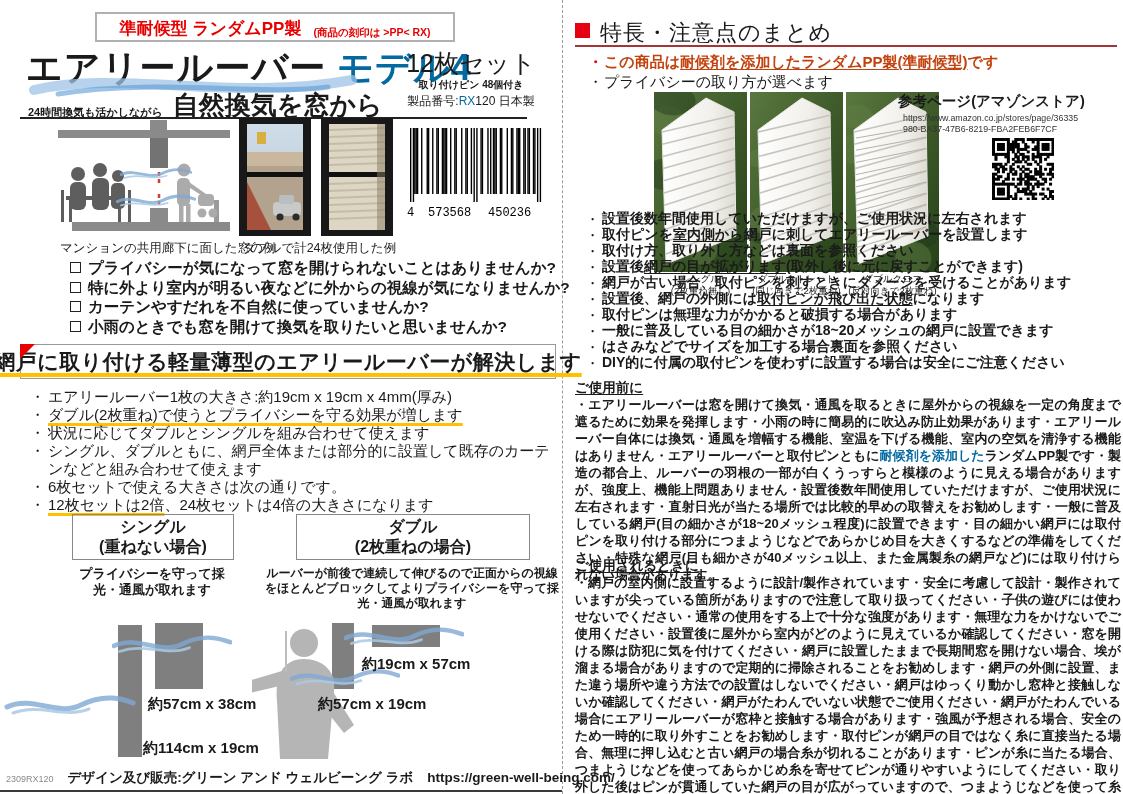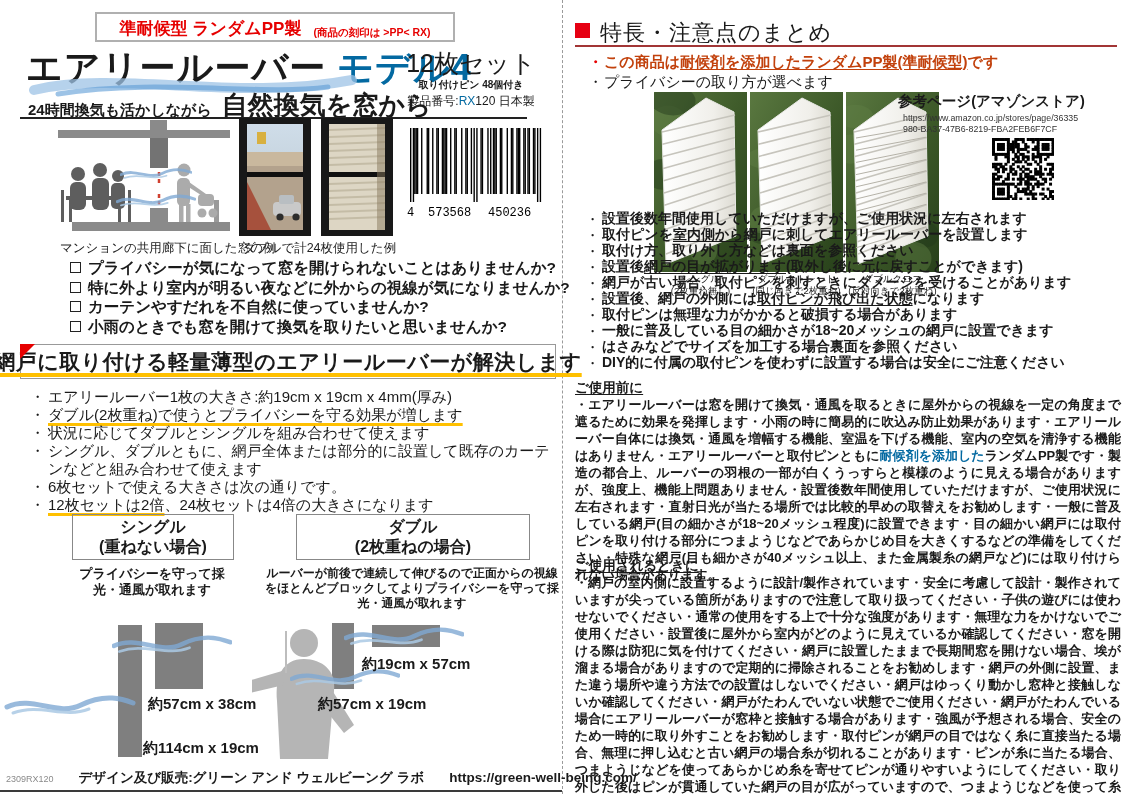--- a/index.html
+++ b/index.html
@@ -15,21 +15,21 @@
            display:flex;align-items:flex-end;justify-content:center;gap:12px;}
   .hdr-box .main{font-size:17px;font-weight:bold;color:#e60000;}
   .hdr-box .note{font-size:10.5px;font-weight:bold;color:#e60000;}
   .title-main{left:26px;top:44px;font-size:36px;font-weight:bold;letter-spacing:1px;white-space:nowrap;}
   .title-swoosh{left:28px;top:74px;width:330px;height:26px;}
   .set-info{left:385px;top:48px;width:172px;text-align:center;line-height:1.25;}
   .set-info .l1{font-size:25px;}
   .set-info .l2{font-size:10px;font-weight:bold;}
   .set-info .l3{font-size:12px;margin-top:2px;}
   .tagline{left:28px;top:88px;display:flex;align-items:flex-end;gap:10px;white-space:nowrap;}
-  .tagline .sm{font-size:15px;font-weight:bold;padding-bottom:3px;}
+  .tagline .sm{font-size:11px;font-weight:bold;padding-bottom:3px;}
   .tagline .bg{font-size:26px;font-weight:bold;}
   .tagline-line{left:20px;top:117px;width:507px;border-top:2px solid #222;}
   .caption{font-size:12.5px;color:#222;}
   .checklist{left:70px;top:258px;margin:0;padding:0;list-style:none;}
   .checklist li{display:flex;align-items:flex-start;gap:7px;font-size:15.5px;font-weight:bold;line-height:19.5px;}
   .cbx{flex:0 0 auto;width:9px;height:9px;border:1.8px solid #222;margin-top:4px;}
   .solution-box{left:20px;top:344px;width:534px;height:33px;border:1.5px solid #999;
                 display:flex;align-items:center;justify-content:center;}
   .solution-box:before{content:"";position:absolute;left:-1px;top:-1px;
                 border-top:15px solid #e60000;border-right:15px solid transparent;}
@@ -38,21 +38,21 @@
   .features{left:30px;top:388px;width:526px;margin:0;padding:0;list-style:none;}
   .features li{position:relative;padding-left:18px;font-size:15px;line-height:18px;}
   .features li:before{content:"・";position:absolute;left:0;top:0;}
   .u-yellow{text-decoration:underline;text-decoration-color:#ffc000;text-decoration-thickness:3px;text-underline-offset:3px;}
   .u-black{text-decoration:underline;text-underline-offset:2px;}
   .mode-box{border:1.2px solid #888;text-align:center;font-weight:bold;font-size:16px;line-height:20px;
             display:flex;flex-direction:column;justify-content:center;}
   .mode-cap{font-weight:bold;text-align:center;}
   .bar{background:#7f7f7f;position:absolute;}
   .dlabel{position:absolute;font-weight:bold;font-size:15px;white-space:nowrap;}
-  .footer{left:0;top:769px;width:560px;display:flex;align-items:baseline;gap:25px;white-space:nowrap;}
+  .footer{left:0;top:769px;width:560px;display:flex;align-items:baseline;gap:14px;white-space:nowrap;}
   .footer .code{font-size:9px;color:#8a8a8a;margin-left:6px;}
   .footer .txt{font-size:13.5px;font-weight:bold;}
   .footer .url{font-size:13.5px;font-weight:bold;}
 
   
   .r-head-sq{left:575px;top:23px;width:15px;height:15px;background:#e60012;}
   .r-head{left:600px;top:18px;font-size:22px;font-weight:normal;letter-spacing:1px;}
   .r-head-line{left:575px;top:45px;width:542px;border-top:2px solid #a23535;}
   .top-bullets{left:588px;top:52px;margin:0;padding:0;list-style:none;}
   .top-bullets li{position:relative;padding-left:16px;font-size:15px;line-height:20px;}

